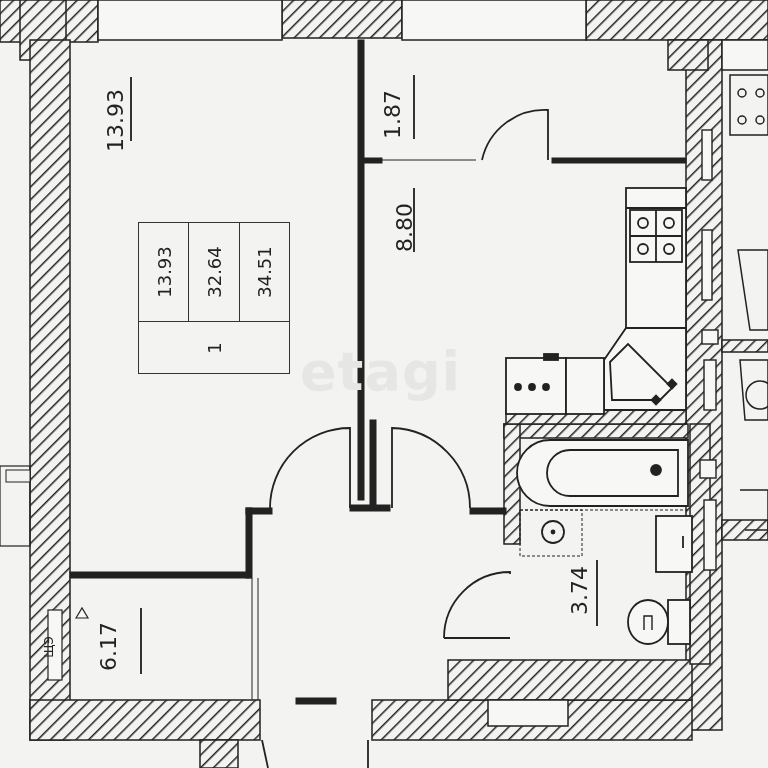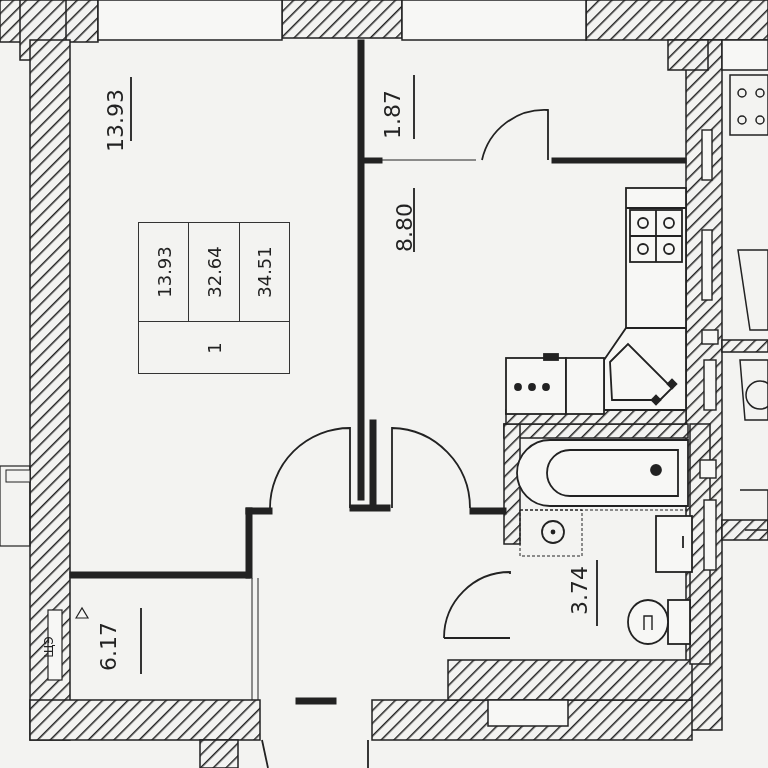--- a/index.html
+++ b/index.html
@@ -164,20 +164,21 @@
 
   <g stroke="#222" stroke-width="1.2" fill="#f7f7f5">
     <rect x="48" y="610" width="14" height="70"></rect>
     <path d="M76 618 L82 608 L88 618 Z"></path>
   </g>
 
   <rect x="0" y="466" width="30" height="80" fill="none" stroke="#222" stroke-width="1.2"></rect>
   <rect x="6" y="470" width="24" height="12" fill="#f3f3f1" stroke="#222" stroke-width="1"></rect>
 </svg>
 
+<div class="watermark">etagi</div>
 
 
 <div class="lbl vert" style="left:84px;top:108px;font-size:22px;">13.93</div>
 <div class="lbl-underline" style="left:130px;top:77px;width:1.5px;height:64px;"></div>
 
 <div class="lbl vert" style="left:368px;top:102px;font-size:22px;">1.87</div>
 <div class="lbl-underline" style="left:413px;top:75px;width:1.5px;height:64px;"></div>
 
 <div class="lbl vert" style="left:380px;top:215px;font-size:22px;">8.80</div>
 <div class="lbl-underline" style="left:413px;top:188px;width:1.5px;height:64px;"></div>

